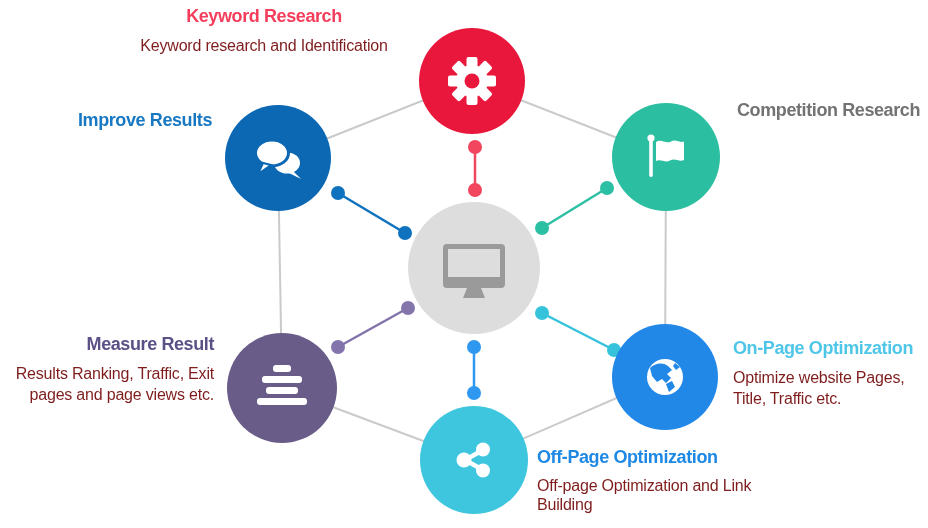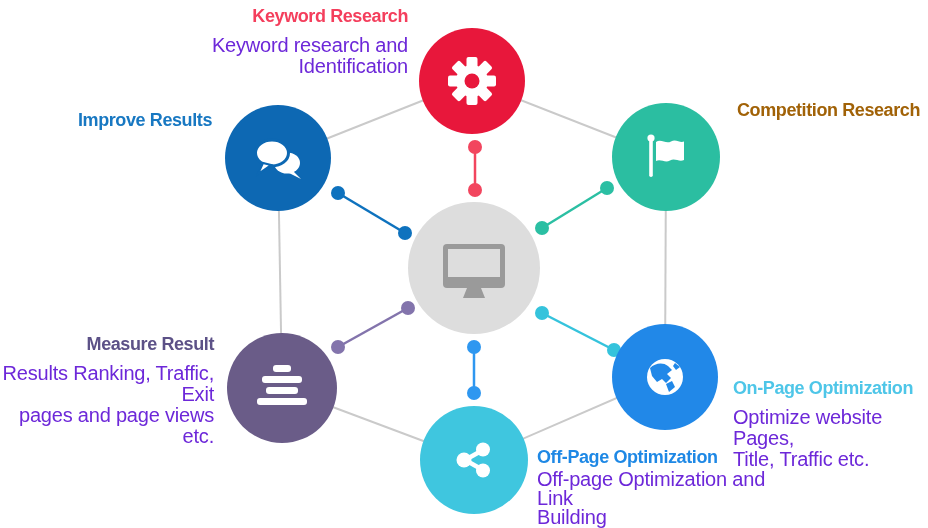--- a/index.html
+++ b/index.html
@@ -15,35 +15,35 @@
   .center-circle {
     position:absolute; border-radius:50%; z-index:2; background:#DDDDDD;
     display:flex; align-items:center; justify-content:center;
   }
   .label-block { position:absolute; z-index:3; }
   .label-title {
     font-size:18px; font-weight:bold; letter-spacing:-0.4px;
     line-height:22px; white-space:pre-line;
   }
   .label-desc {
-    font-size:20px; color:#6d28d9; letter-spacing:-0.2px;
+    font-size:16px; color:#7f1d1d; letter-spacing:-0.2px;
     line-height:21px; white-space:pre-line; margin-top:8px;
   }
   .align-right { text-align:right; }
   .align-left  { text-align:left; }
   
   .c-keyword   { background:#E8173B; left:419px; top:28px;  width:106px; height:106px; }
   .c-compete   { background:#2BBEA1; left:612px; top:103px; width:108px; height:108px; }
   .c-onpage    { background:#2188E8; left:612px; top:324px; width:106px; height:106px; }
   .c-offpage   { background:#3FC6DF; left:420px; top:406px; width:108px; height:108px; }
   .c-measure   { background:#6A5C88; left:227px; top:333px; width:110px; height:110px; }
   .c-improve   { background:#0D68B3; left:225px; top:105px; width:106px; height:106px; }
   .c-center    { left:408px; top:202px; width:132px; height:132px; }
   .t-keyword   { color:#F43E5C; }
-  .t-compete   { color:#a16207; }
+  .t-compete   { color:#737373; }
   .t-onpage    { color:#4EC6E8; }
   .t-offpage   { color:#1E88E5; }
   .t-measure   { color:#5C5187;text-align:right; }
   .t-improve   { color:#1878C2;padding-left:8px; }
 </style>
 </head>
 <body>
 
 <div id="canvas">
 
@@ -167,38 +167,38 @@
         <ellipse cx="9" cy="5" rx="13" ry="10.5"></ellipse>
         <path d="M 14,12 L 23,21 L 9,14 Z"></path>
       </g>
       <g fill="#ffffff" stroke="#0D68B3" stroke-width="3">
         <ellipse cx="-6" cy="-5" rx="16.5" ry="13"></ellipse>
         <path d="M -15,5 L -20,16 L -7,7 Z" stroke-width="2"></path>
       </g>
     </svg>
   </div>
 
-  <div class="label-block align-right" style="left:120px; top:5px; width:288px;">
+  <div class="label-block align-right" style="left:120px; top:5px; width:288px;text-align:center;">
     <div class="label-title t-keyword">Keyword Research</div>
     <div class="label-desc">Keyword research and Identification</div>
   </div>
 
   <div class="label-block align-left" style="left:737px; top:99px; width:191px;">
     <div class="label-title t-compete">Competition Research</div>
   </div>
 
-  <div class="label-block align-left" style="left:733px; top:337px; width:195px;margin-top:40px;">
+  <div class="label-block align-left" style="left:733px; top:337px; width:195px;">
     <div class="label-title t-onpage">On-Page Optimization</div>
     <div class="label-desc">Optimize website Pages,
 Title, Traffic etc.</div>
   </div>
 
   <div class="label-block align-left" style="left:537px; top:446px; width:240px;">
     <div class="label-title t-offpage">Off-Page Optimization</div>
-    <div class="label-desc" style="margin-top:2px; line-height:19px;">Off-page Optimization and Link
+    <div class="label-desc" style="margin-top:8px; line-height:19px;">Off-page Optimization and Link
 Building</div>
   </div>
 
   <div class="label-block align-right" style="left:0px; top:333px; width:214px;">
     <div class="label-title t-measure">Measure Result</div>
     <div class="label-desc">Results Ranking, Traffic, Exit
 pages and page views etc.</div>
   </div>
 
   <div class="label-block align-right" style="left:0px; top:109px; width:212px;">

